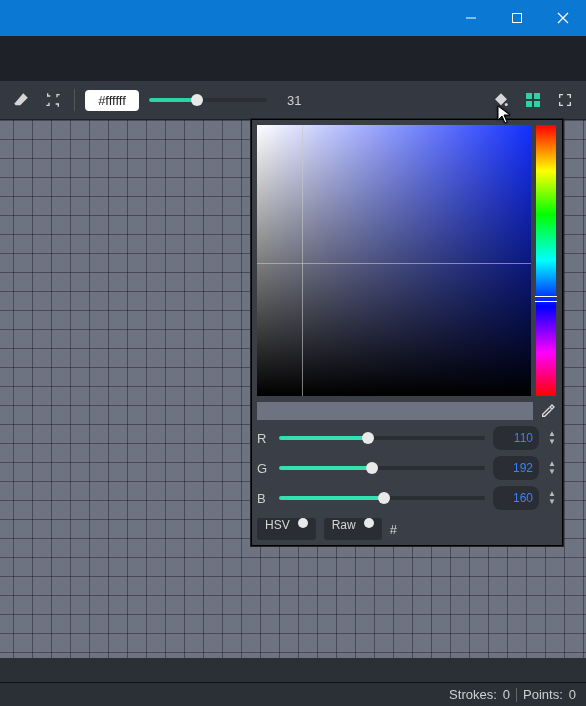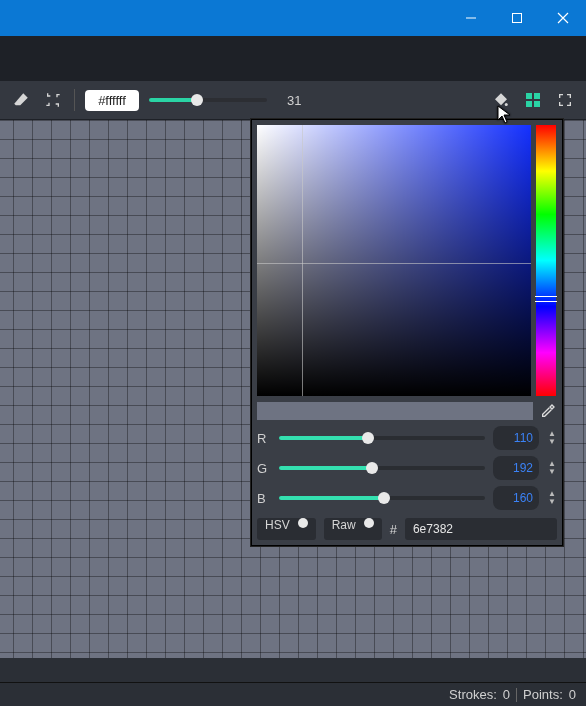--- a/index.html
+++ b/index.html
@@ -225,21 +225,20 @@
     <div class="bottom-row">
       <div class="toggle-pill">
         <span>HSV</span>
         <div class="toggle-dot"></div>
       </div>
       <div class="toggle-pill">
         <span>Raw</span>
         <div class="toggle-dot"></div>
       </div>
       <span class="hash">#</span>
-      <div class="hex-box">6e7382</div>
     </div>
   </div>
 
   <div class="cursor">
     <svg width="16" height="20" viewBox="0 0 16 20">
         <path d="M1 1 L1 15 L5 11 L8 18 L10 17 L7 10 L13 10 Z" fill="#fff" stroke="#000" stroke-width="1"></path>
       </svg>
   </div>
 
 </div>

